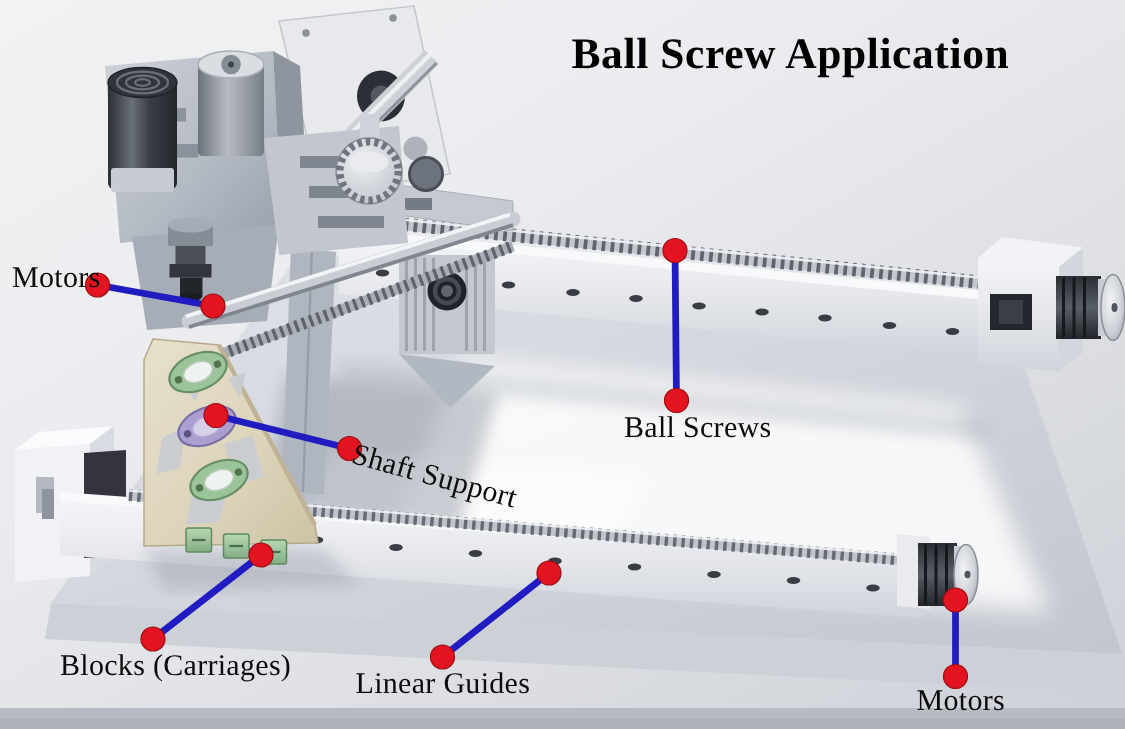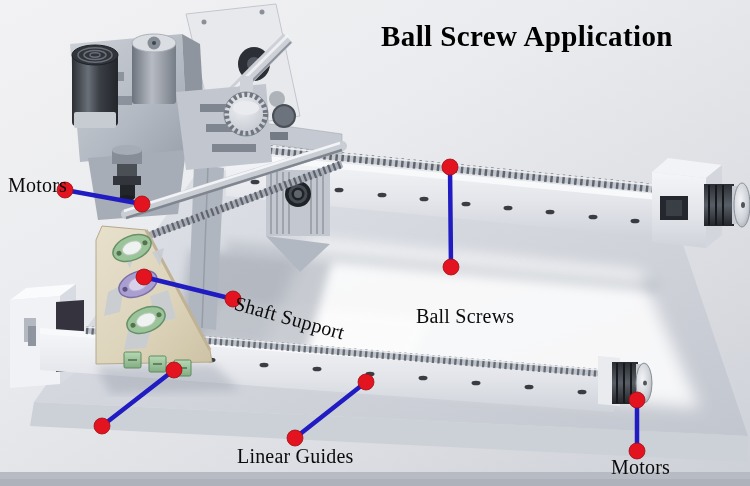--- a/index.html
+++ b/index.html
@@ -12,21 +12,21 @@
   .lbl{
     position:absolute;color:#0b0b0c;font-size:20px;font-weight:400;
     white-space:nowrap;letter-spacing:0.2px;
   }
   .title{
     position:absolute;left:381px;top:20px;color:#000;
     font-size:29px;font-weight:700;letter-spacing:0.4px;white-space:nowrap;
   }
   .lbl-shaft{left:8px;top:174px;}
   .lbl-shaft-support{left:238px;top:292px;transform:rotate(15.5deg);transform-origin:0 0;}
-  .lbl-ball-screws{left:416px;top:274px;margin-top:31px;}
+  .lbl-ball-screws{left:416px;top:274px;}
   .lbl-blocks{left:40px;top:433px;}
   .lbl-linear-guides{left:237px;top:445px;text-align:center;}
   .lbl-motors{left:611px;top:456px;text-align:right;}
 </style>
 </head>
 <body>
 
 <div class="stage">
 
 <svg width="750" height="486" viewBox="0 0 750 486">
@@ -332,15 +332,16 @@
     <circle cx="295" cy="438" r="8"></circle>
     <circle cx="637" cy="400" r="8"></circle>
     <circle cx="637" cy="451" r="8"></circle>
   </g>
 </svg>
 
   <div class="title">Ball Screw Application</div>
   <div class="lbl lbl-shaft">Motors</div>
   <div class="lbl lbl-shaft-support">Shaft Support</div>
   <div class="lbl lbl-ball-screws">Ball Screws</div>
+  <div class="lbl lbl-blocks">Blocks (Carriages)</div>
   <div class="lbl lbl-linear-guides">Linear Guides</div>
   <div class="lbl lbl-motors">Motors</div>
 </div>
 
 </body></html>

